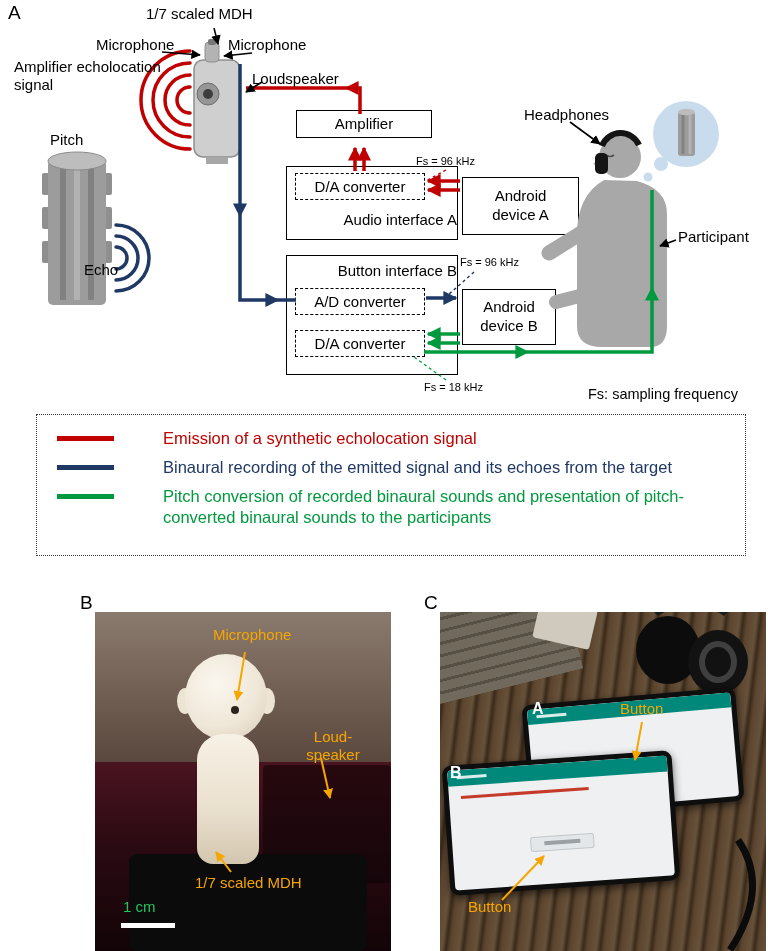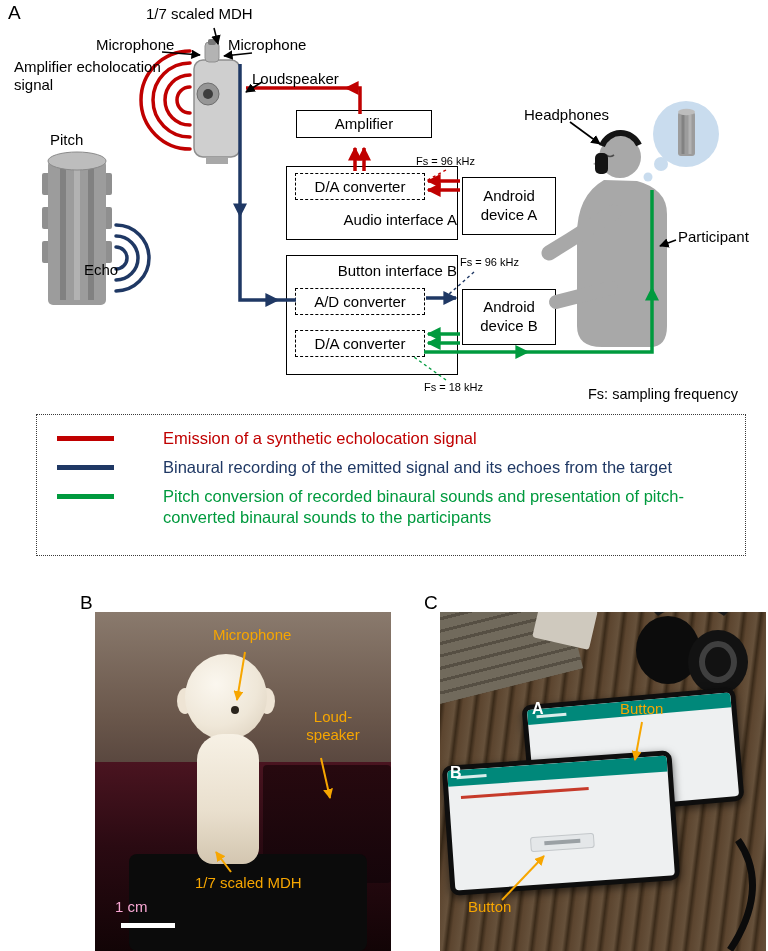--- a/index.html
+++ b/index.html
@@ -4,21 +4,21 @@
 <style>
   * { margin:0; padding:0; box-sizing:border-box; }
   html,body { width:768px; height:951px; background:#fff; font-family:"Liberation Sans", sans-serif; }
   .fig { position:relative; width:768px; height:951px; overflow:hidden; background:#fff; }
 
   .panel-letter { position:absolute; font-size:19px; color:#000; z-index:9; }
 
   
   .lbl { position:absolute; font-size:15px; color:#000; line-height:1.22; z-index:7; }
   .small { font-size:11px; }
-  .pre { white-space:pre-line; }
+  .pre { white-space:pre-line;margin-top:20px; }
 
   
   .box { position:absolute; border:1.5px solid #000; background:#fff; z-index:2; font-size:15px; color:#000; }
   .box-center { display:flex; align-items:center; justify-content:center; text-align:center; line-height:1.25; }
   .dashedbox { position:absolute; border:1.5px dashed #000; background:#fff; display:flex; align-items:center; justify-content:center; font-size:15px; }
   .inlabel { position:absolute; left:0; right:0; text-align:right; font-size:15px; }
 
   svg.layer { position:absolute; left:0; top:0; z-index:5; pointer-events:none; }
 
   
@@ -77,21 +77,21 @@
     <span>Amplifier</span>
   </div>
 
   <div class="box" style="left:286px;top:166px;width:172px;height:74px">
     <div class="dashedbox" style="left:8px;top:6px;width:130px;height:27px">
       <span>D/A converter</span>
     </div>
     <div class="inlabel" style="top:44px">Audio interface A</div>
   </div>
 
-  <div class="box box-center" style="left:462px;top:177px;width:94px;height:58px;padding:12px">
+  <div class="box box-center" style="left:462px;top:177px;width:117px;height:58px;padding:12px">
     <span>Android device A</span>
   </div>
 
   <div class="box" style="left:286px;top:255px;width:172px;height:120px">
     <div class="inlabel" style="top:6px">Button interface B</div>
     <div class="dashedbox" style="left:8px;top:32px;width:130px;height:27px">
       <span>A/D converter</span>
     </div>
     <div class="dashedbox" style="left:8px;top:74px;width:130px;height:27px">
       <span>D/A converter</span>
@@ -268,21 +268,21 @@
         <path d="M 150 40 L 142 88" marker-end="url(#mO1)"></path>
         <path d="M 226 146 L 235 186" marker-end="url(#mO1)"></path>
         <path d="M 136 260 L 121 240" marker-end="url(#mO1)"></path>
       </g>
     </svg>
 
     <div class="olbl" style="left:118px;top:14px">Microphone</div>
     <div class="olbl pre" style="left:202px;top:96px;width:72px;text-align:center">Loud-
 speaker</div>
     <div class="olbl" style="left:100px;top:262px">1/7 scaled MDH</div>
-    <div class="olbl" style="left:20px;top:286px;color:#f9a8d4">1 cm</div>
+    <div class="olbl" style="left:28px;top:286px;color:#22c55e">1 cm</div>
   </div>
 
   <div class="panel-letter" style="left:424px;top:592px">C</div>
 
   <div class="photo photoC">
     <div class="pp pc-laptop"></div>
     <div class="pp pc-charger"></div>
     <div class="pp pc-hpband"></div>
     <div class="pp pc-hp1"></div>
     <div class="pp pc-hp2"></div>

